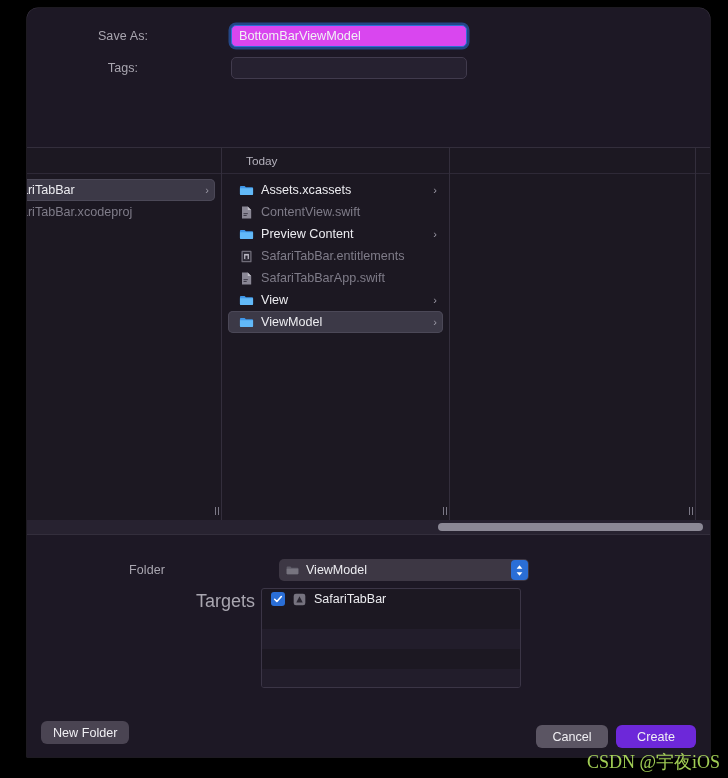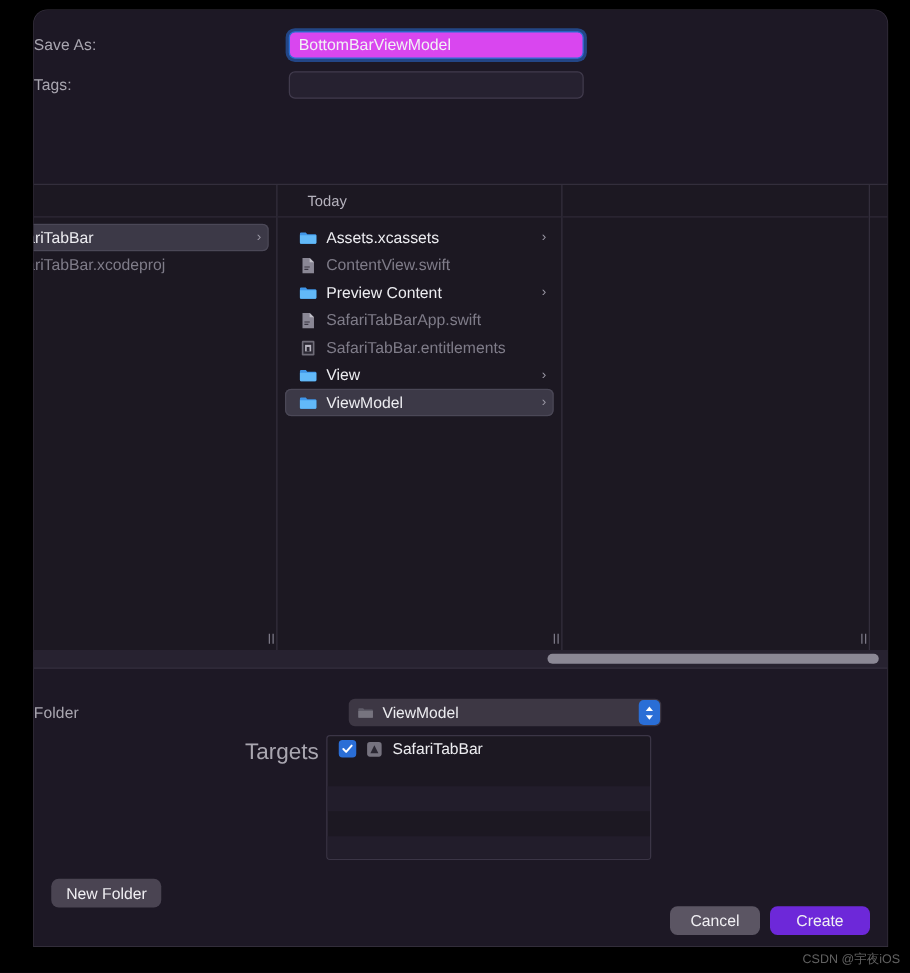--- a/index.html
+++ b/index.html
@@ -36,21 +36,21 @@
   
   .field-row {
     position: absolute;
     display: flex;
     align-items: center;
     height: 22px;
   }
   .field-label {
     color: #a9a6b0;
     font-size: 12.5px;
-    text-align: left;
+    text-align: center;
     width: 192px;
     padding-right: 12px;
     letter-spacing: 0.1px;
   }
   .saveas-row { left: 0; top: 17px; }
   .tags-row   { left: 0; top: 49px; }
 
   .text-input {
     box-sizing: border-box;
     width: 236px;
@@ -356,32 +356,33 @@
     height: 23px;
     border-radius: 6px;
     display: flex;
     align-items: center;
     justify-content: center;
     font-size: 12.6px;
     color: #f0eff3;
     padding: 0 12px;
     box-sizing: border-box;
   }
-  .btn-newfolder { left: 14px; top: 695px; background: #4a4452; min-width: 86px; }
+  .btn-newfolder { left: 14px; top: 713px; background: #4a4452; min-width: 86px; }
   .btn-cancel    { left: 509px; top: 717px; background: #5b5563; width: 72px; }
   .btn-create    { left: 589px; top: 717px; background: #6d28d9; width: 80px; text-align: center; }
 
   .watermark {
     position: absolute;
     right: 8px;
     bottom: 4px;
-    color: #737373;
-    font-size: 10px;
+    color: #bef264;
+    font-size: 18px;
     opacity: 0.85;
     white-space: nowrap;
+    font-family: Liberation Serif, serif;
   }
 </style>
 </head>
 <body>
 
 <div id="root">
 
   <div class="dialog">
 
     <div class="field-row saveas-row">
@@ -506,36 +507,36 @@
             <svg class="ic" viewBox="0 0 16 16">
               <path d="M1 4.2a1 1 0 0 1 1-1h4l1.3 1.4H14a1 1 0 0 1 1 1v6.2a1 1 0 0 1-1 1H2a1 1 0 0 1-1-1z" fill="#3f96e8"></path>
               <path d="M1 5.6h14v6.2a1 1 0 0 1-1 1H2a1 1 0 0 1-1-1z" fill="#62b9f8"></path>
             </svg>
             <span class="name">Preview Content</span>
             <span class="disc">›</span>
           </div>
 
           <div class="row dim">
             <svg class="ic" viewBox="0 0 16 16">
+              <rect x="2.6" y="1.8" width="10.8" height="12.4" rx="1" fill="#6f6c78"></rect>
+              <rect x="4" y="3.2" width="8" height="9.6" fill="#2a2732"></rect>
+              <rect x="5.4" y="5.2" width="5.2" height="5.6" fill="#b9b6c1"></rect>
+              <rect x="6.8" y="7" width="2.4" height="3.8" fill="#2a2732"></rect>
+            </svg>
+            <span class="name">SafariTabBar.entitlements</span>
+          </div>
+
+          <div class="row dim">
+            <svg class="ic" viewBox="0 0 16 16">
               <path d="M3.2 1.5h6.1L13 5.2v9.3H3.2z" fill="#8a8795"></path>
               <path d="M9.3 1.5 L13 5.2 H9.3z" fill="#c2c0c9"></path>
               <line x1="4.8" y1="9.2" x2="9.4" y2="9.2" stroke="#3a3643" stroke-width="1"></line>
               <line x1="4.8" y1="11.2" x2="8.2" y2="11.2" stroke="#3a3643" stroke-width="1"></line>
             </svg>
             <span class="name">SafariTabBarApp.swift</span>
-          </div>
-
-          <div class="row dim">
-            <svg class="ic" viewBox="0 0 16 16">
-              <rect x="2.6" y="1.8" width="10.8" height="12.4" rx="1" fill="#6f6c78"></rect>
-              <rect x="4" y="3.2" width="8" height="9.6" fill="#2a2732"></rect>
-              <rect x="5.4" y="5.2" width="5.2" height="5.6" fill="#b9b6c1"></rect>
-              <rect x="6.8" y="7" width="2.4" height="3.8" fill="#2a2732"></rect>
-            </svg>
-            <span class="name">SafariTabBar.entitlements</span>
           </div>
 
           <div class="row">
             <svg class="ic" viewBox="0 0 16 16">
               <path d="M1 4.2a1 1 0 0 1 1-1h4l1.3 1.4H14a1 1 0 0 1 1 1v6.2a1 1 0 0 1-1 1H2a1 1 0 0 1-1-1z" fill="#3f96e8"></path>
               <path d="M1 5.6h14v6.2a1 1 0 0 1-1 1H2a1 1 0 0 1-1-1z" fill="#62b9f8"></path>
             </svg>
             <span class="name">View</span>
             <span class="disc">›</span>
           </div>

